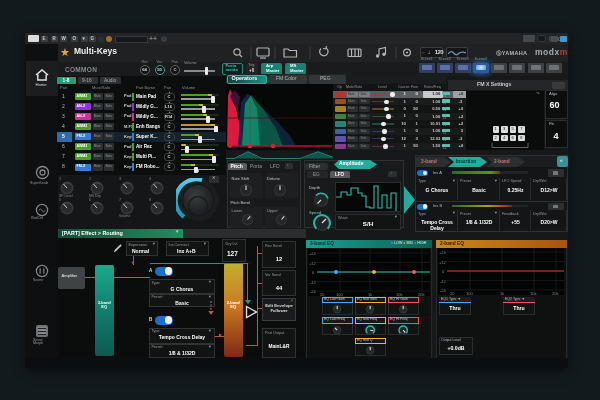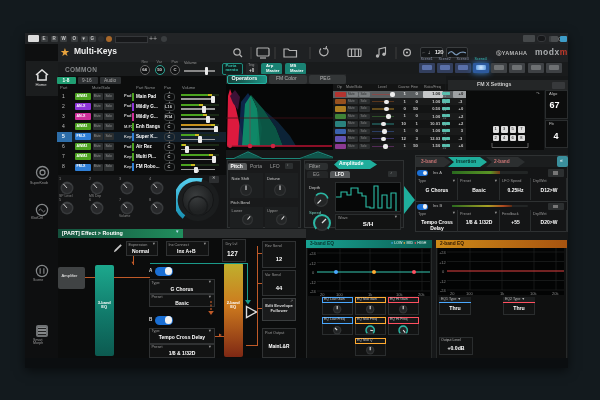--- a/index.html
+++ b/index.html
@@ -621,21 +621,21 @@
 <div class="abs" style="left:421.3px;top:111.1px;width:4px;height:3.2px;background:#58c0ae;border-radius:0.5px;"></div>
 <div class="tx" style="left:417.5px;top:114.7px;font-size:2.6px;color:#8aa;">1.0</div>
 <div class="tx" style="left:433.6px;top:111.3px;font-size:4.1px;color:#ccc;font-weight:bold;">+6</div>
 <div class="abs" style="left:423px;top:47px;width:120px;height:10px;background:#242627;"></div>
 <div class="tx" style="left:452px;top:48.8px;font-size:5.2px;color:#ccc;font-weight:bold;">FM X Settings</div>
 <div class="abs" style="left:527px;top:48.5px;width:13px;height:7px;background:#37393b;border-radius:1px;"></div>
 <div class="abs" style="left:441px;top:58px;width:77.5px;height:59px;background:#0a0b0b;"></div>
 <div class="tx" style="left:511px;top:58.5px;font-size:4.5px;color:#888;">↷</div>
 <div class="abs" style="left:520px;top:57px;width:23px;height:28.5px;background:#0c0d0d;border:1px solid #2a2d2e;"></div>
 <div class="tx" style="left:524px;top:59px;font-size:4.2px;color:#bbb;">Algo</div>
-<div class="tx" style="left:524.5px;top:68px;font-size:9px;color:#fff;font-weight:bold;">67</div>
+<div class="tx" style="left:524.5px;top:68px;font-size:9px;color:#fff;font-weight:bold;">60</div>
 <div class="abs" style="left:520px;top:87px;width:23px;height:27.5px;background:#0c0d0d;border:1px solid #2a2d2e;"></div>
 <div class="tx" style="left:524px;top:89px;font-size:4.2px;color:#bbb;">Fb</div>
 <div class="tx" style="left:528.5px;top:99px;font-size:9px;color:#fff;font-weight:bold;">4</div>
 <div class="abs" style="left:467.5px;top:93.0px;width:6.6px;height:6.6px;background:#dcdcdc;border-radius:1px;"></div>
 <div class="tx" style="left:469.4px;top:94.2px;font-size:4px;color:#111;">1</div>
 <div class="abs" style="left:476.1px;top:93.0px;width:6.6px;height:6.6px;background:#dcdcdc;border-radius:1px;"></div>
 <div class="tx" style="left:478.0px;top:94.2px;font-size:4px;color:#111;">3</div>
 <div class="abs" style="left:484.7px;top:93.0px;width:6.6px;height:6.6px;background:#dcdcdc;border-radius:1px;"></div>
 <div class="tx" style="left:486.6px;top:94.2px;font-size:4px;color:#111;">5</div>
 <div class="abs" style="left:493.3px;top:93.0px;width:6.6px;height:6.6px;background:#dcdcdc;border-radius:1px;"></div>

